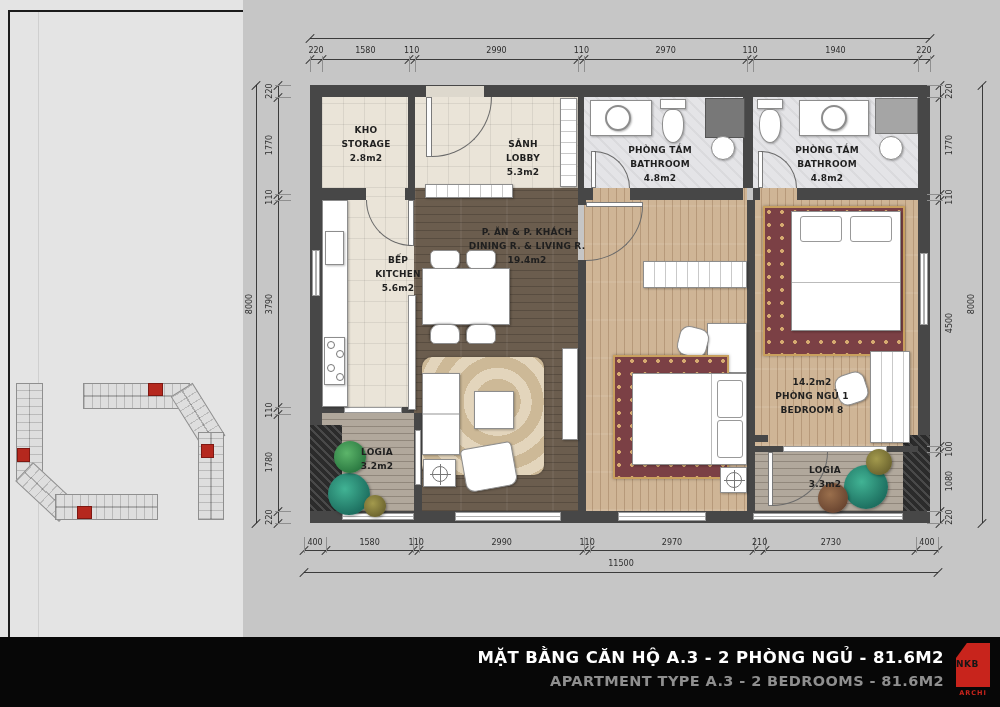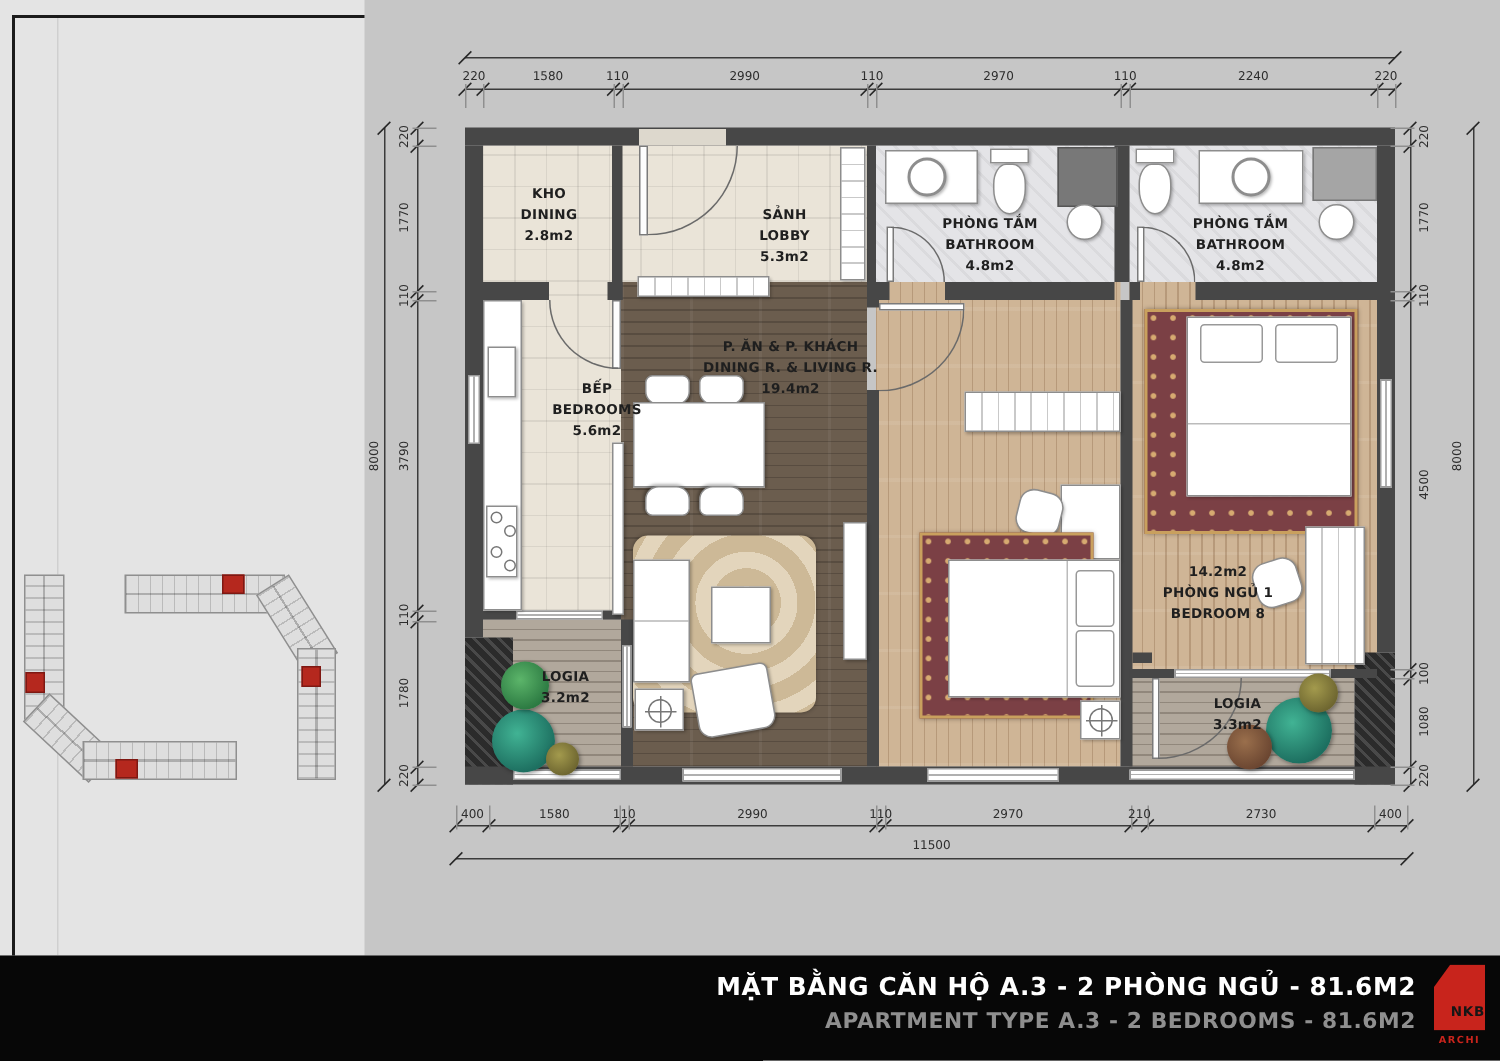--- a/index.html
+++ b/index.html
@@ -75,21 +75,21 @@
   .dtick{position:absolute;background:#262626}
   .dguide{position:absolute;background:#8f8f8f}
   .dlabel{position:absolute;font-size:8px;line-height:10px;color:#2d2d2d;white-space:nowrap}
   
   .titlebar{left:0;top:637px;width:1000px;height:82px;background:#070707}
   .t1{position:absolute;right:56px;top:11px;font-size:16.5px;font-weight:700;color:#fff;letter-spacing:.4px}
   .t2{position:absolute;right:56px;top:36px;font-size:14.5px;font-weight:700;color:#8f8f8f;letter-spacing:.4px}
   .logo{position:absolute;right:6px;top:5px;width:42px;height:60px}
   .logo-shape{position:absolute;right:4px;top:1px;width:34px;height:44px;background:#c8241c;
     clip-path:polygon(32% 0,100% 0,100% 100%,0 100%,0 34%)}
-  .logo-nkb{position:absolute;bottom:7px;width:100%;text-align:right;font-size:9px;font-weight:700;color:#161616;letter-spacing:.5px}
+  .logo-nkb{position:absolute;bottom:18px;width:100%;text-align:left;font-size:9px;font-weight:700;color:#161616;letter-spacing:.5px}
   .logo-archi{position:absolute;top:47px;right:4px;width:34px;text-align:center;font-size:6.5px;
     font-weight:700;color:#c8241c;letter-spacing:1px}
 </style>
 </head>
 <body>
 
 <div class="abs sheet">
   <div class="abs frame-v"></div>
   <div class="abs frame-h"></div>
   <div class="abs frame-f"></div>
@@ -238,41 +238,41 @@
   <div class="arc arc-tr" style="left:284px;top:66px;width:36px;height:37px"></div>
   <div class="leaf" style="left:448px;top:66px;width:5px;height:37px"></div>
   <div class="arc arc-tr" style="left:451px;top:66px;width:36px;height:37px"></div>
   <div class="leaf" style="left:276px;top:117px;width:57px;height:5px"></div>
   <div class="arc arc-br" style="left:276px;top:121px;width:57px;height:55px"></div>
   <div class="leaf" style="left:458px;top:367px;width:5px;height:54px"></div>
   <div class="arc arc-br" style="left:462px;top:367px;width:56px;height:54px"></div>
 
   <div class="rlabel" style="left:14px;top:38px;width:84px">
     <span>KHO</span>
-    <span>DINING</span>
+    <span>STORAGE</span>
     <span>2.8m2</span>
   </div>
   <div class="rlabel" style="left:168px;top:52px;width:90px">
     <span>SẢNH</span>
     <span>LOBBY</span>
     <span>5.3m2</span>
   </div>
   <div class="rlabel" style="left:303px;top:58px;width:94px">
     <span>PHÒNG TẮM</span>
     <span>BATHROOM</span>
     <span>4.8m2</span>
   </div>
   <div class="rlabel" style="left:470px;top:58px;width:94px">
     <span>PHÒNG TẮM</span>
     <span>BATHROOM</span>
     <span>4.8m2</span>
   </div>
   <div class="rlabel" style="left:48px;top:168px;width:80px">
     <span>BẾP</span>
-    <span>BEDROOMS</span>
+    <span>KITCHEN</span>
     <span>5.6m2</span>
   </div>
   <div class="rlabel" style="left:143px;top:140px;width:148px">
     <span>P. ĂN &amp; P. KHÁCH</span>
     <span>DINING R. &amp; LIVING R.</span>
     <span>19.4m2</span>
   </div>
   <div class="rlabel" style="left:450px;top:290px;width:104px">
     <span>14.2m2</span>
     <span>PHÒNG NGỦ 1</span>
@@ -313,21 +313,21 @@
     <div class="dguide" style="left: 620px; top: 32px; width: 1px; height: 16px;"></div>
     <div class="dtick" style="left: -6px; top: 14px; width: 12px; height: 1px; transform: rotate(-45deg);"></div>
     <div class="dtick" style="left: 614px; top: 14px; width: 12px; height: 1px; transform: rotate(-45deg);"></div>
     <div class="dlabel" style="left: -13.9753px; top: 22px; width: 40px; text-align: center;">220</div>
     <div class="dlabel" style="left: 35.318px; top: 22px; width: 40px; text-align: center;">1580</div>
     <div class="dlabel" style="left: 81.5989px; top: 22px; width: 40px; text-align: center;">110</div>
     <div class="dlabel" style="left: 166.493px; top: 22px; width: 40px; text-align: center;">2990</div>
     <div class="dlabel" style="left: 251.387px; top: 22px; width: 40px; text-align: center;">110</div>
     <div class="dlabel" style="left: 335.733px; top: 22px; width: 40px; text-align: center;">2970</div>
     <div class="dlabel" style="left: 420.08px; top: 22px; width: 40px; text-align: center;">110</div>
-    <div class="dlabel" style="left: 505.521px; top: 22px; width: 40px; text-align: center;">2240</div>
+    <div class="dlabel" style="left: 505.521px; top: 22px; width: 40px; text-align: center;">1940</div>
     <div class="dlabel" style="left: 593.975px; top: 22px; width: 40px; text-align: center;">220</div>
   </div>
 <div id="dim-bottom" class="dims" style="left:304px;top:536px;width:634px;height:48px">
     <div class="dline" style="left: 0px; top: 14px; width: 634px; height: 1px;"></div>
     <div class="dline" style="left: 0px; top: 36px; width: 634px; height: 1px;"></div>
     <div class="dtick" style="left: -6px; top: 14px; width: 12px; height: 1px; transform: rotate(-45deg);"></div>
     <div class="dguide" style="left: 0px; top: 1px; width: 1px; height: 16px;"></div>
     <div class="dtick" style="left: 16.0522px; top: 14px; width: 12px; height: 1px; transform: rotate(-45deg);"></div>
     <div class="dguide" style="left: 22.0522px; top: 1px; width: 1px; height: 16px;"></div>
     <div class="dtick" style="left: 103.158px; top: 14px; width: 12px; height: 1px; transform: rotate(-45deg);"></div>
@@ -348,21 +348,21 @@
     <div class="dguide" style="left: 634px; top: 1px; width: 1px; height: 16px;"></div>
     <div class="dtick" style="left: -6px; top: 36px; width: 12px; height: 1px; transform: rotate(-45deg);"></div>
     <div class="dtick" style="left: 628px; top: 36px; width: 12px; height: 1px; transform: rotate(-45deg);"></div>
     <div class="dlabel" style="left: -8.97391px; top: 2px; width: 40px; text-align: center;">400</div>
     <div class="dlabel" style="left: 45.6052px; top: 2px; width: 40px; text-align: center;">1580</div>
     <div class="dlabel" style="left: 92.1904px; top: 2px; width: 40px; text-align: center;">110</div>
     <div class="dlabel" style="left: 177.643px; top: 2px; width: 40px; text-align: center;">2990</div>
     <div class="dlabel" style="left: 263.095px; top: 2px; width: 40px; text-align: center;">110</div>
     <div class="dlabel" style="left: 347.996px; top: 2px; width: 40px; text-align: center;">2970</div>
     <div class="dlabel" style="left: 435.653px; top: 2px; width: 40px; text-align: center;">210</div>
-    <div class="dlabel" style="left: 516.695px; top: 2px; width: 40px; text-align: center;">2730</div>
+    <div class="dlabel" style="left: 516.695px; top: 2px; width: 40px; text-align: left;">2730</div>
     <div class="dlabel" style="left: 602.974px; top: 2px; width: 40px; text-align: center;">400</div>
     <div class="dlabel" style="left: 0px; top: 23px; width: 634px; text-align: center;">11500</div>
   </div>
 <div id="dim-left" class="dims" style="left:246px;top:85px;width:46px;height:438px">
     <div class="dline" style="left: 32px; top: 0px; width: 1px; height: 438px;"></div>
     <div class="dline" style="left: 10px; top: 0px; width: 1px; height: 438px;"></div>
     <div class="dtick" style="left: 26px; top: 0px; width: 12px; height: 1px; transform: rotate(-45deg);"></div>
     <div class="dguide" style="left: 29px; top: 0px; width: 16px; height: 1px;"></div>
     <div class="dtick" style="left: 26px; top: 12.045px; width: 12px; height: 1px; transform: rotate(-45deg);"></div>
     <div class="dguide" style="left: 29px; top: 12.045px; width: 16px; height: 1px;"></div>

